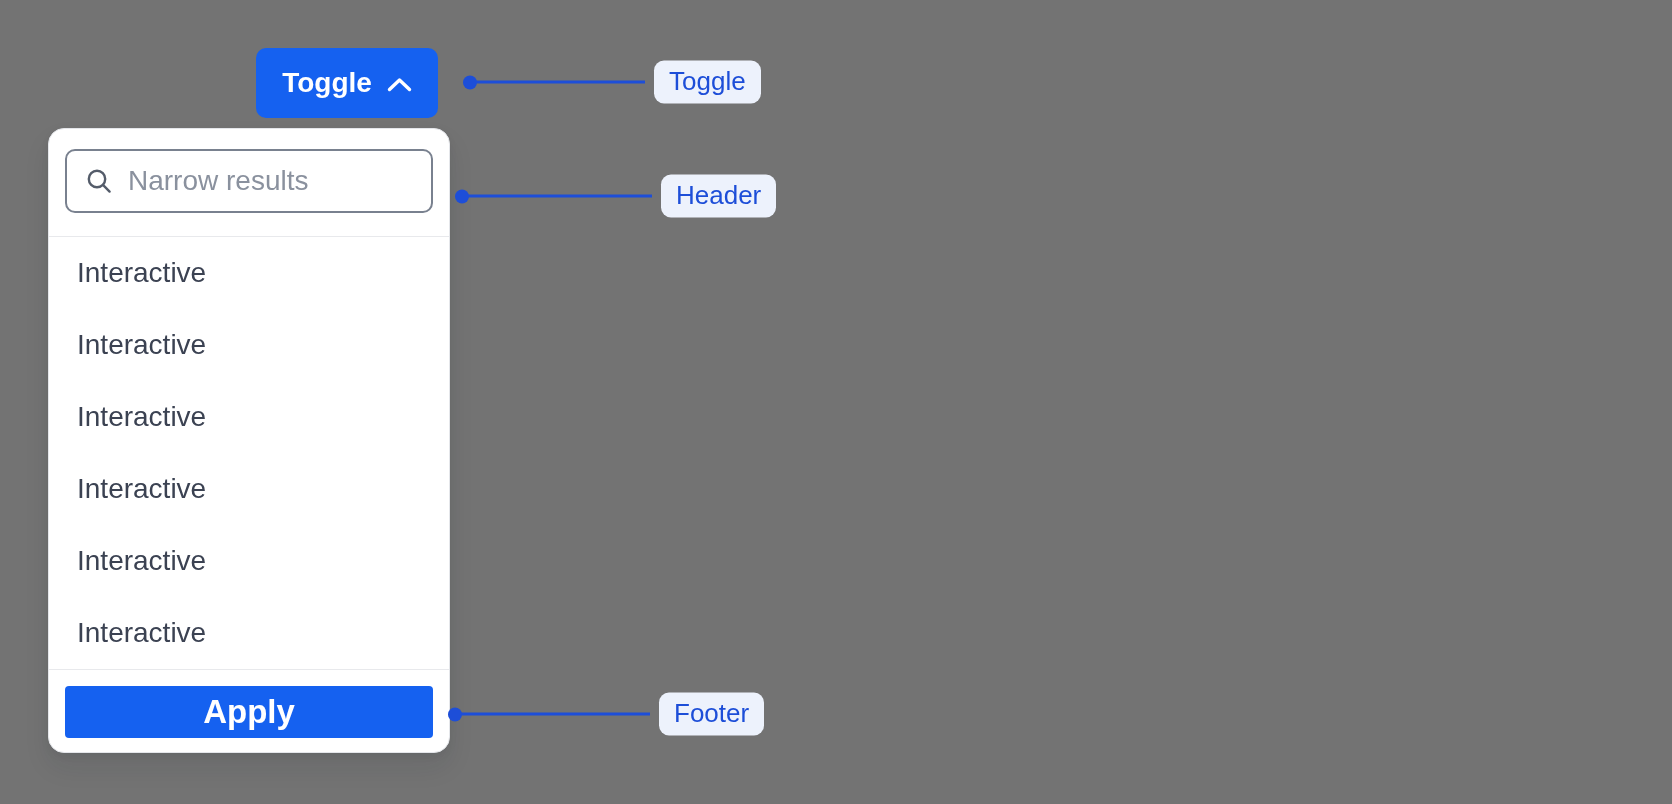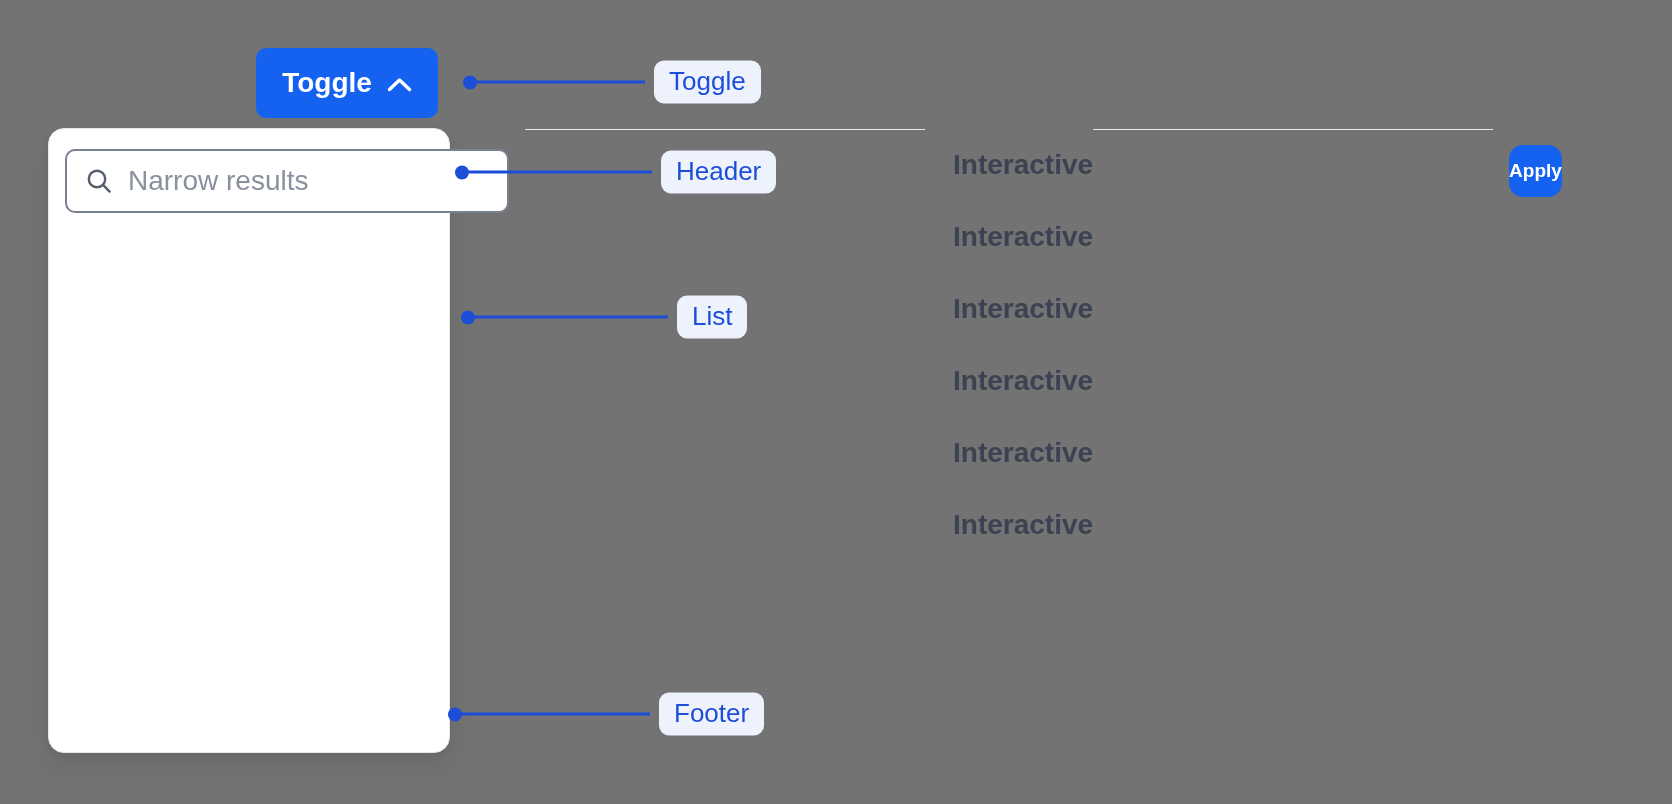--- a/index.html
+++ b/index.html
@@ -37,21 +37,21 @@
   .toggle-btn .chev { display: inline-flex; margin-top: 2px; }
 
   
   .panel {
     position: absolute; left: 48px; top: 128px;
     width: 402px; height: 625px;
     background: #fff;
     border: 1px solid var(--panel-border);
     border-radius: 16px;
     box-shadow: 0 14px 26px rgba(23, 32, 48, 0.09), 0 3px 8px rgba(23, 32, 48, 0.05);
-    display: flex; flex-direction: row;
+    display: flex; flex-direction: column;
   }
   .panel-header { padding: 20px 16px 23px 16px; }
   .search-box {
     height: 64px;
     border: 2px solid var(--input-border);
     border-radius: 10px;
     display: flex; align-items: center;
     padding: 0 18px; gap: 15px;
     background: #fff;
   }
@@ -62,28 +62,27 @@
     min-width: 0;
   }
   .search-box input::placeholder { color: var(--placeholder); opacity: 1; }
   .divider { height: 1px; background: var(--divider); width: 100%; flex: none; }
   .panel-list { flex: 1; display: flex; flex-direction: column; }
   .list-item {
     height: 72px; display: flex; align-items: center;
     padding-left: 28px;
     font-size: 28px; color: var(--item-text);
     cursor: pointer;
-    font-weight: bold;
   }
   .panel-footer { padding: 16px; }
   .apply-btn {
     width: 100%; height: 52px;
     background: var(--blue);
-    border: none; border-radius: 14px;
-    color: #fff; font-size: 19px; font-weight: 600;
+    border: none; border-radius: 4px;
+    color: #fff; font-size: 33px; font-weight: 600;
     font-family: inherit;
     display: flex; align-items: center; justify-content: center;
     cursor: pointer;
   }
 
   
   .annotation {
     position: absolute;
     display: flex; align-items: center;
     transform: translateY(-50%);
@@ -97,21 +96,21 @@
   .pill {
     margin-left: 9px;
     background: var(--pill-bg); color: var(--anno-blue);
     font-size: 26px; font-weight: 500;
     padding: 5px 15px 7px 15px;
     border-radius: 10px;
     white-space: nowrap;
   }
   .anno-toggle { left: 463px; top: 82px; }
   .anno-toggle .line { width: 170px; }
-  .anno-header { left: 455px; top: 172px; }
+  .anno-header { left: 455px; top: 196px; }
   .anno-header .line { width: 185px; }
   .anno-list   { left: 461px; top: 317px; }
   .anno-list   .line { width: 195px; }
   .anno-footer { left: 448px; top: 714px; justify-content: center; }
   .anno-footer .line { width: 190px; }
 </style>
 </head>
 <body>
 
 <div class="canvas">
@@ -163,25 +162,20 @@
     <span class="line"></span>
     <span class="pill">Toggle</span>
   </div>
 
   <div class="annotation anno-header">
     <span class="dot"></span>
     <span class="line"></span>
     <span class="pill">Header</span>
   </div>
 
-  <div class="annotation anno-list">
-    <span class="dot"></span>
-    <span class="line"></span>
-    <span class="pill">List</span>
-  </div>
 
   <div class="annotation anno-footer">
     <span class="dot"></span>
     <span class="line"></span>
     <span class="pill">Footer</span>
   </div>
 
 </div>
 
 </body></html>

